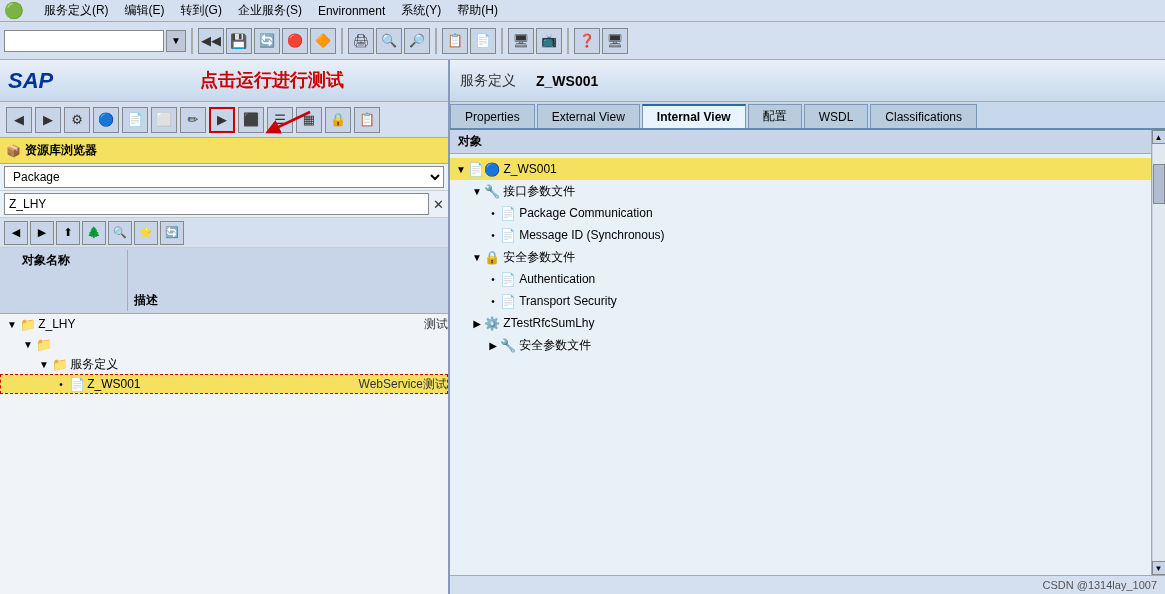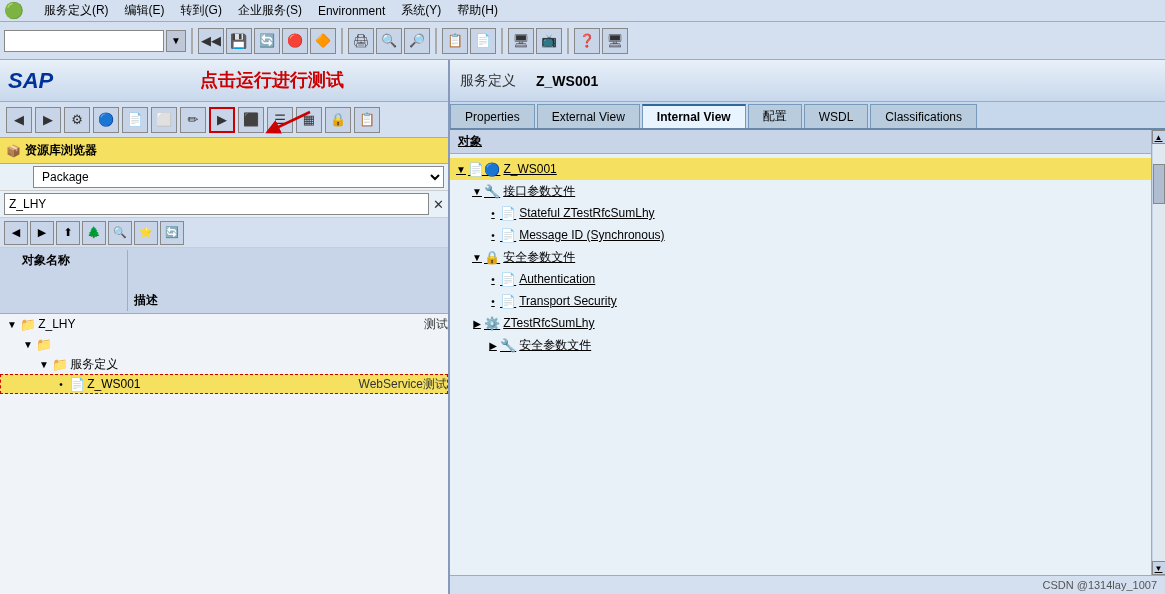--- a/index.html
+++ b/index.html
@@ -152,21 +152,20 @@
       border-bottom: 1px solid #ccc;
       background: #e8f0f8;
     }
     .package-select {
       flex: 1;
       height: 22px;
       border: 1px solid #888;
       background: white;
       font-size: 12px;
       padding: 0 4px;
-      margin-left: 29px;
     }
 
     
     .search-row {
       display: flex;
       align-items: center;
       padding: 2px 4px;
       background: #e8f0f8;
       border-bottom: 1px solid #ccc;
     }
@@ -317,21 +316,20 @@
       padding: 0 8px;
       font-size: 11px;
       color: #555;
     }
 
     
     .right-scroll-area {
       display: flex;
       flex: 1;
       overflow: hidden;
-      text-decoration: underline;
     }
     .right-scroll-content {
       flex: 1;
       overflow-y: auto;
     }
     .v-scrollbar {
       width: 14px;
       background: #c8d4e8;
       border-left: 1px solid #aaa;
       display: flex;
@@ -532,21 +530,21 @@
 
         <div class="right-tree-item" style="padding-left:20px;">
           <span class="exp">▼</span>
           <span class="r-icon">🔧</span>
           <span>接口参数文件</span>
         </div>
 
         <div class="right-tree-item" style="padding-left:36px;">
           <span class="exp">•</span>
           <span class="r-icon">📄</span>
-          <span>Stateful ZTestRfcSumLhy</span>
+          <span>Package Communication</span>
         </div>
 
         <div class="right-tree-item" style="padding-left:36px;">
           <span class="exp">•</span>
           <span class="r-icon">📄</span>
           <span>Message ID (Synchronous)</span>
         </div>
 
         <div class="right-tree-item" style="padding-left:20px;">
           <span class="exp">▼</span>

